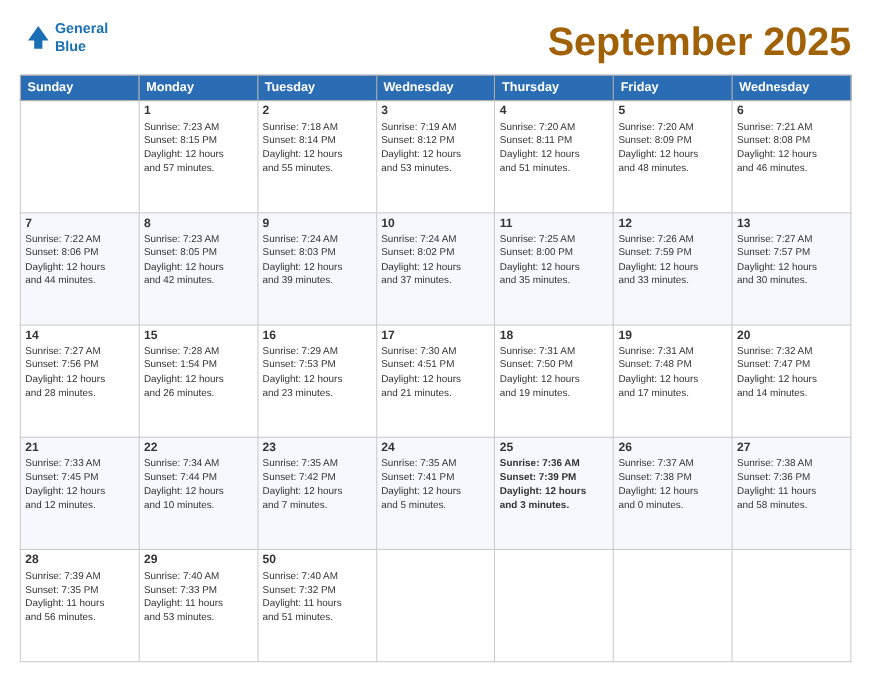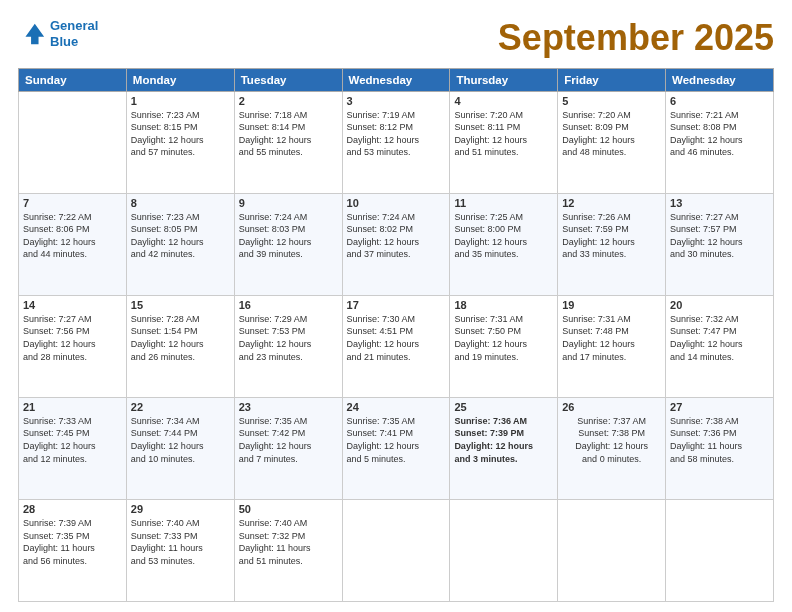--- a/index.html
+++ b/index.html
@@ -314,21 +314,21 @@
           </td>
           <td>
             <span class="day-num">25</span>
             <div class="day-info" style="white-space: pre-line; font-weight: bold;">Sunrise: 7:36 AM
 Sunset: 7:39 PM
 Daylight: 12 hours
 and 3 minutes.</div>
           </td>
           <td>
             <span class="day-num">26</span>
-            <div class="day-info" style="white-space: pre-line; text-align: center;">Sunrise: 7:37 AM
+            <div class="day-info" style="white-space: pre-line;">Sunrise: 7:37 AM
 Sunset: 7:38 PM
 Daylight: 12 hours
 and 0 minutes.</div>
           </td>
           <td>
             <span class="day-num">27</span>
             <div class="day-info" style="white-space: pre-line;">Sunrise: 7:38 AM
 Sunset: 7:36 PM
 Daylight: 11 hours
 and 58 minutes.</div>

